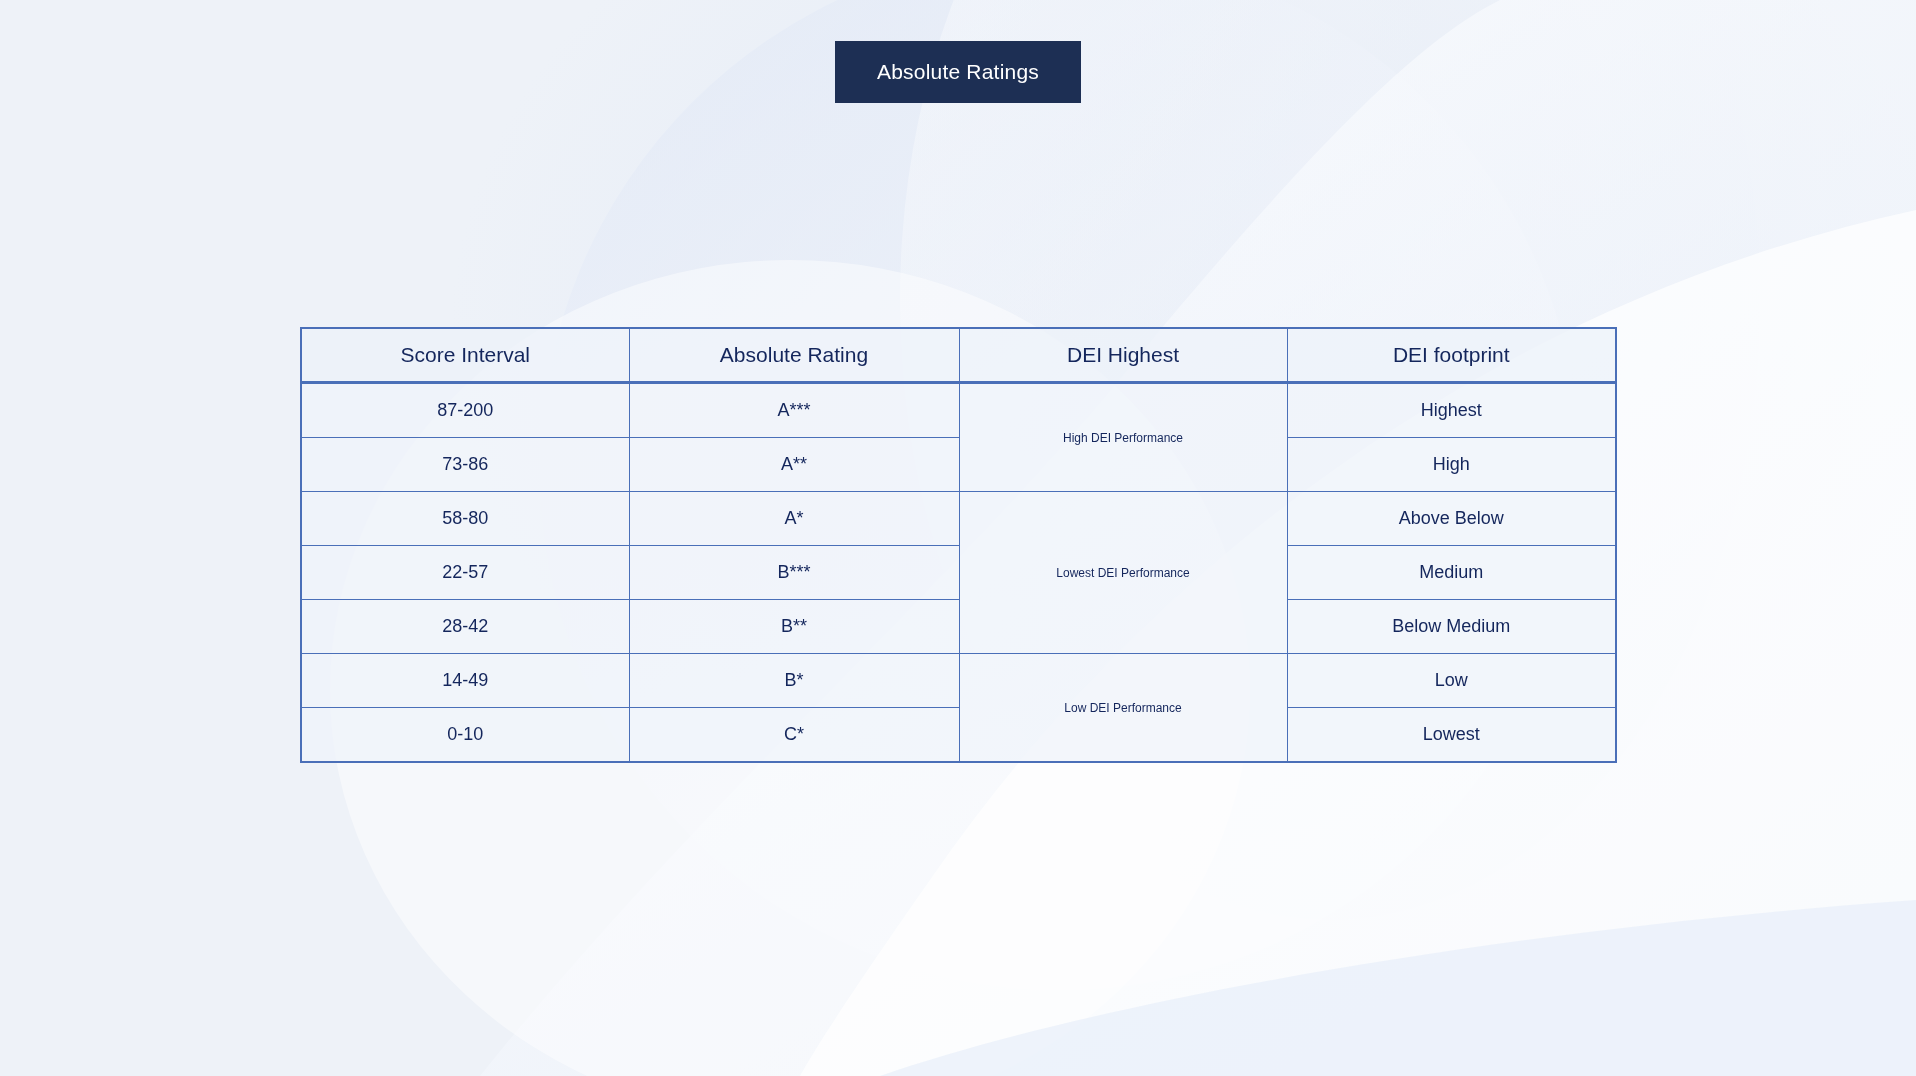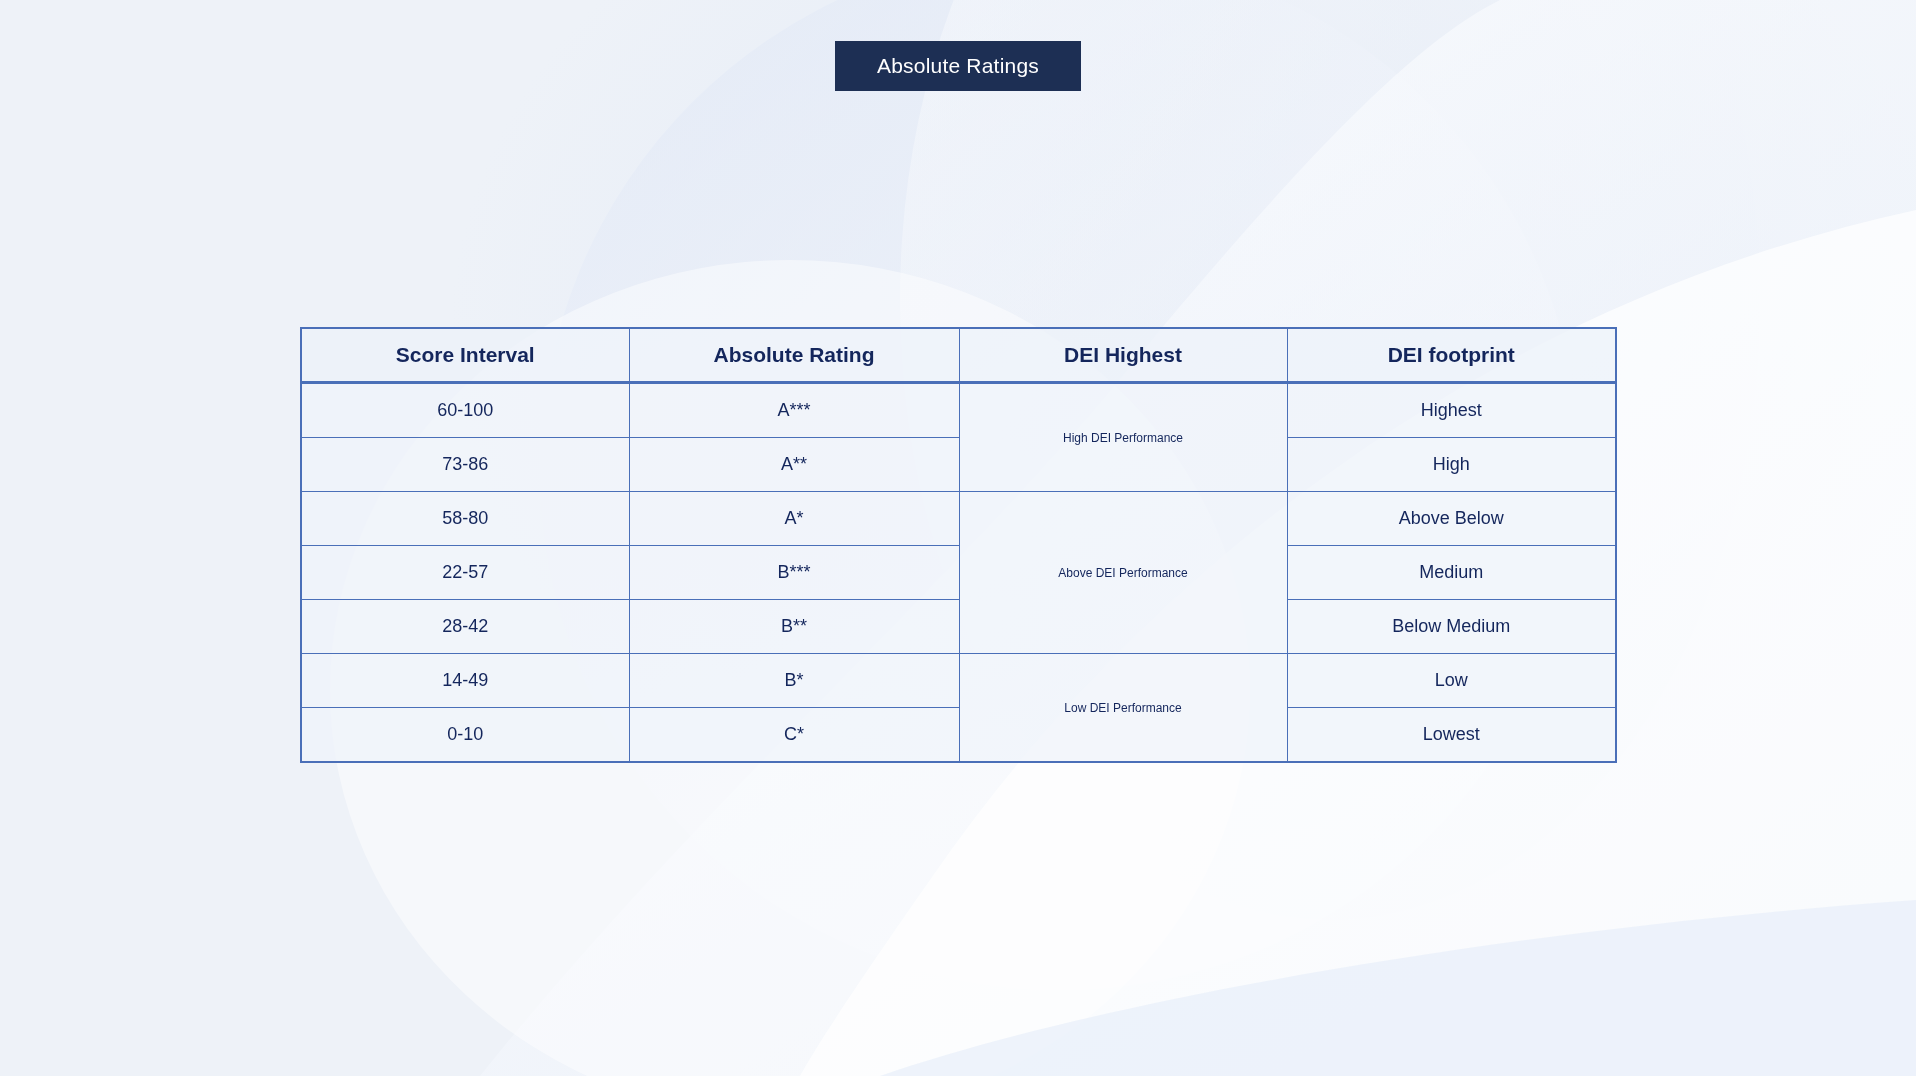--- a/index.html
+++ b/index.html
@@ -30,21 +30,21 @@
     height: 1076px;
     display: block;
   }
 
   
   #title-badge {
     position: absolute;
     left: 835px;
     top: 41px;
     width: 246px;
-    height: 50px;
+    height: 62px;
     background: #1d2f54;
     display: flex;
     align-items: center;
     justify-content: center;
     z-index: 3;
   }
   #title-badge .badge-text {
     color: #ffffff;
     font-size: 21px;
     font-weight: 400;
@@ -76,21 +76,21 @@
   table.ratings td {
     border: 1px solid #4a6fb8;
     text-align: center;
     vertical-align: middle;
     color: #14265c;
     background: rgba(239,243,250,0.45);
   }
   table.ratings thead th {
     height: 50px;
     font-size: 21px;
-    font-weight: bold;
+    font-weight: normal;
     border-bottom: 3px solid #4a6fb8;
     background: rgba(236,241,249,0.5);
     margin-top: 31px;
   }
   table.ratings tbody td {
     height: 51px;
     font-size: 18px;
     font-weight: 400;
   }
   table.ratings tbody td.cat {
@@ -147,34 +147,34 @@
     <thead>
       <tr>
         <th>Score Interval</th>
         <th>Absolute Rating</th>
         <th>DEI Highest</th>
         <th>DEI footprint</th>
       </tr>
     </thead>
     <tbody>
       <tr>
-        <td>60-100</td>
+        <td>87-200</td>
         <td>A***</td>
         <td class="cat" rowspan="2">High DEI Performance</td>
         <td>Highest</td>
       </tr>
       <tr>
         <td>73-86</td>
         <td>A**</td>
         <td>High</td>
       </tr>
       <tr>
         <td>58-80</td>
         <td>A*</td>
-        <td class="cat" rowspan="3">Above DEI Performance</td>
+        <td class="cat" rowspan="3">Lowest DEI Performance</td>
         <td>Above Below</td>
       </tr>
       <tr>
         <td>22-57</td>
         <td>B***</td>
         <td>Medium</td>
       </tr>
       <tr>
         <td>28-42</td>
         <td>B**</td>

